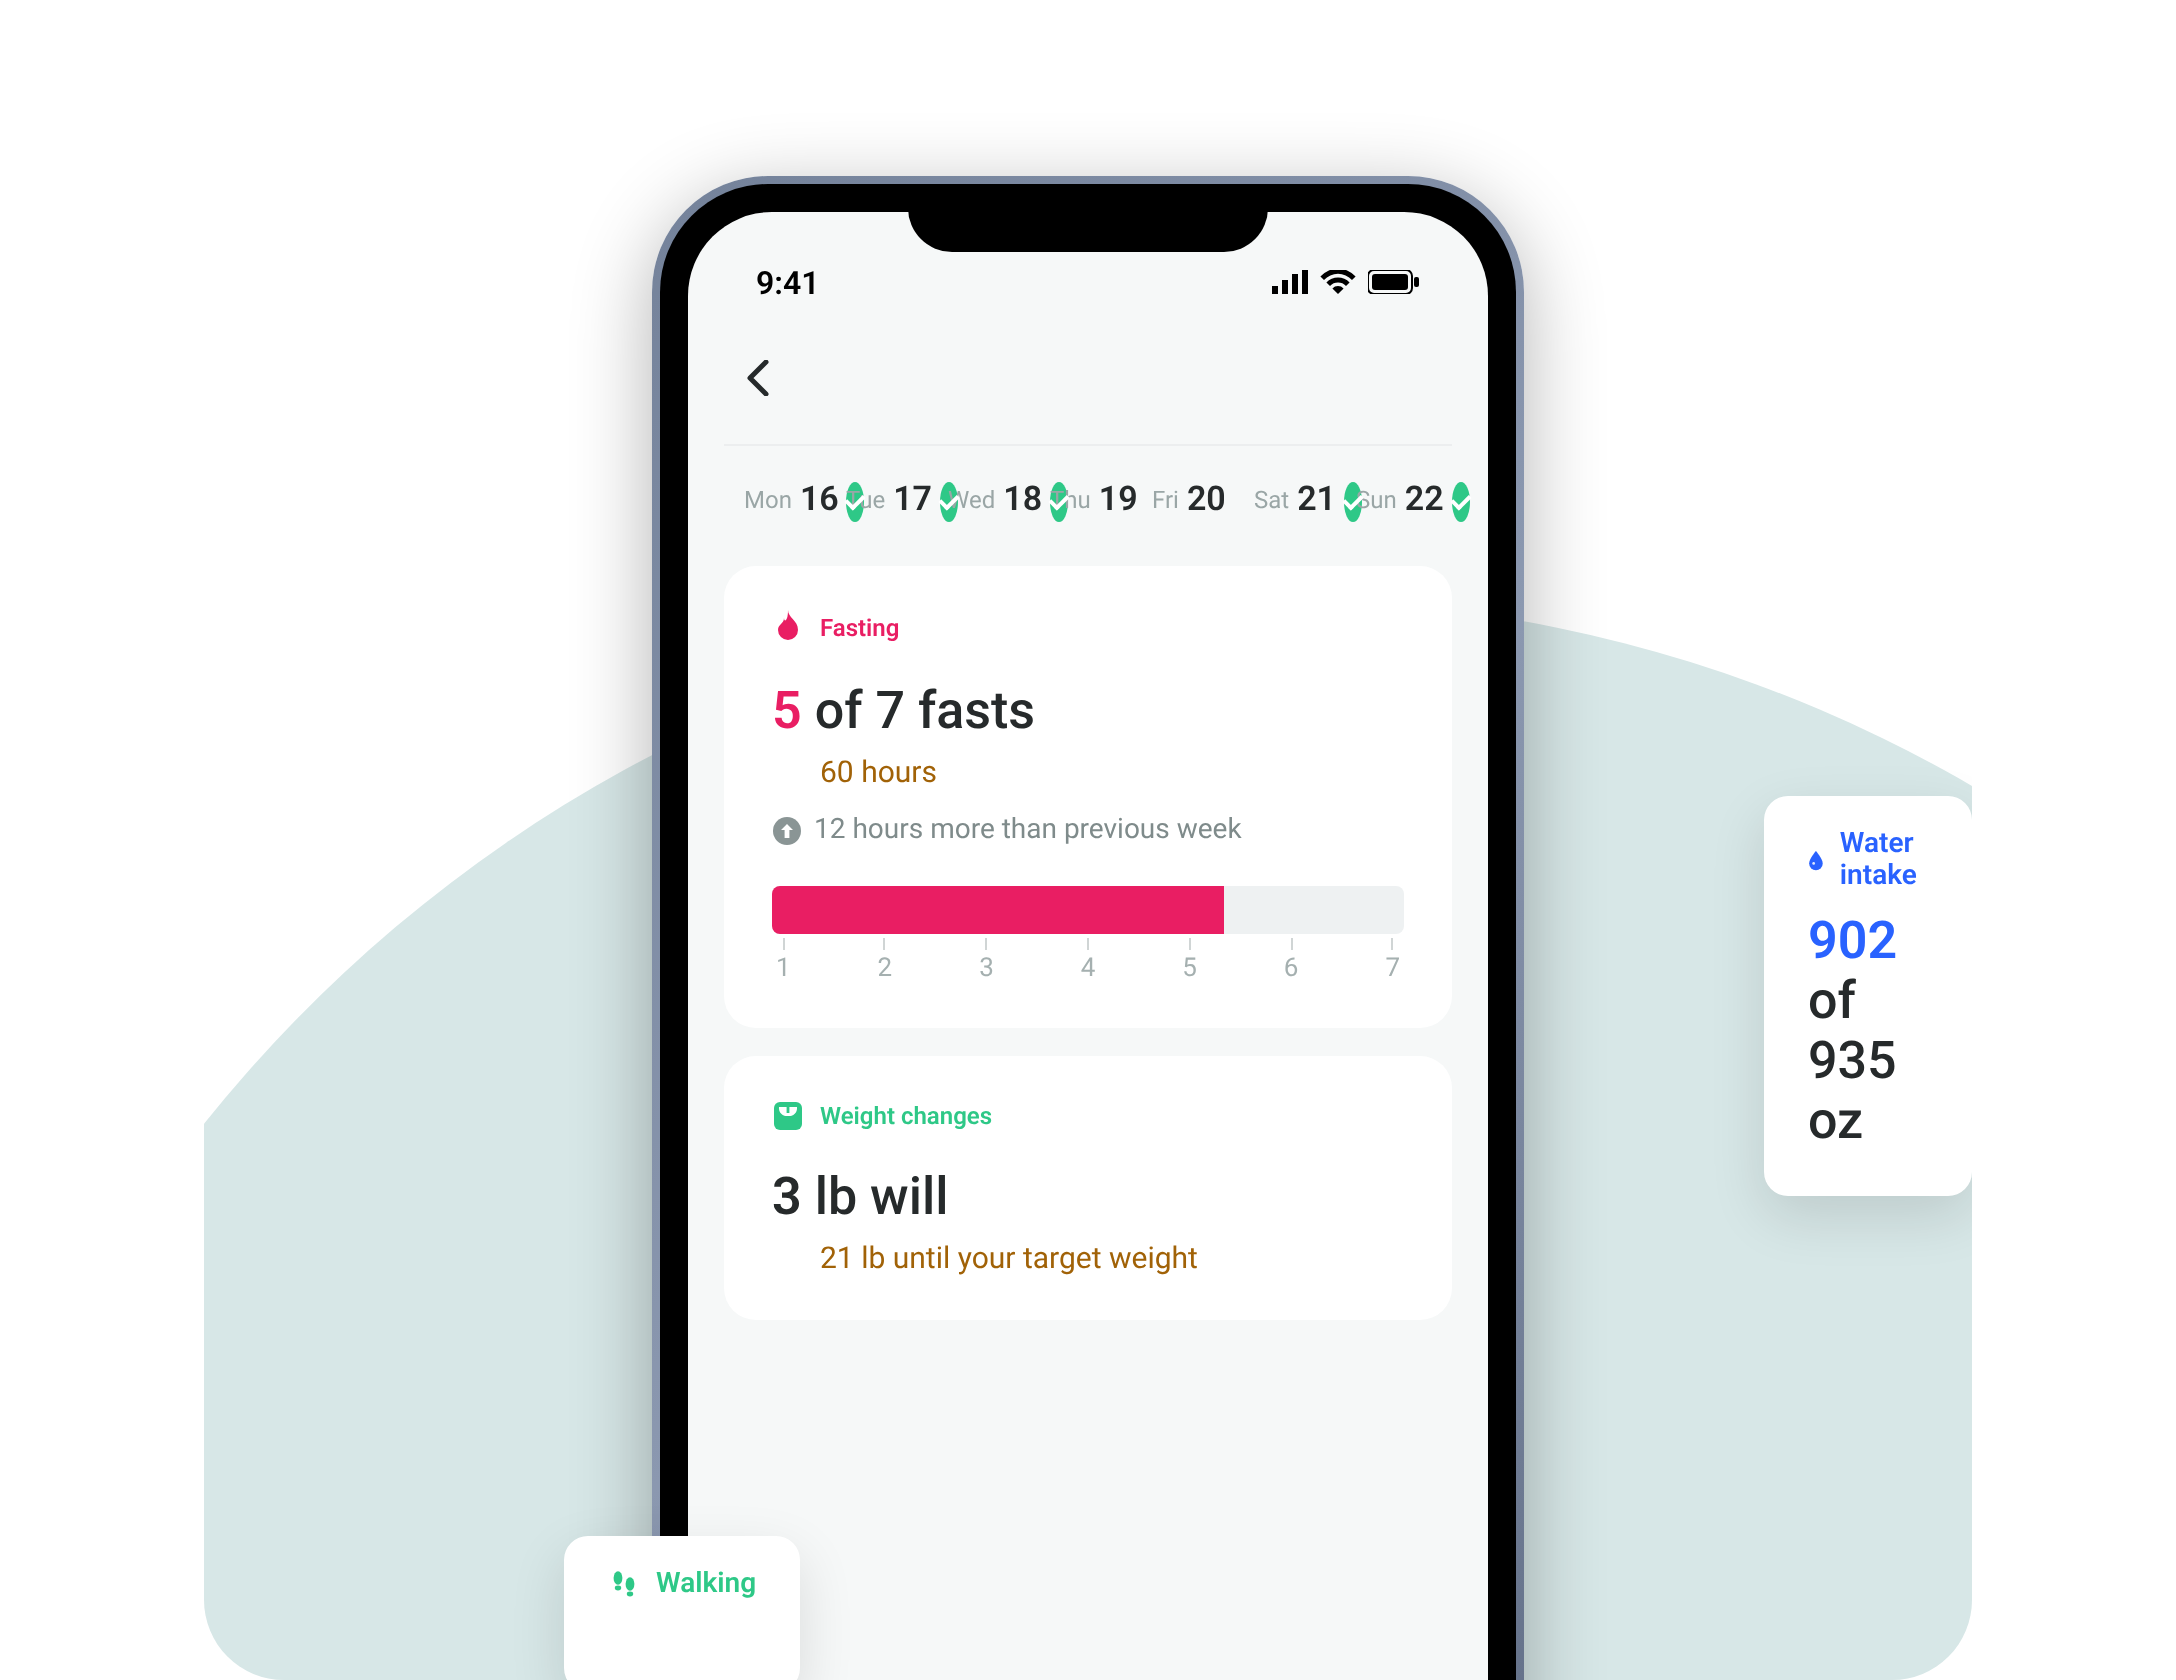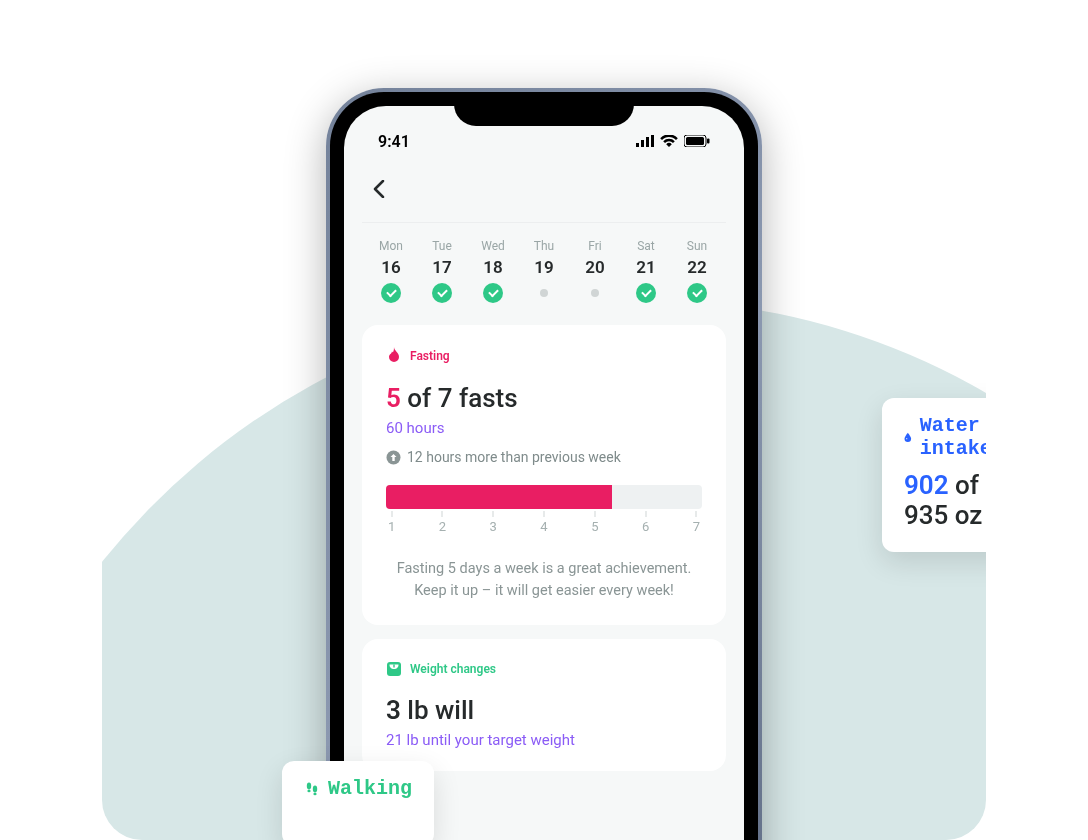--- a/index.html
+++ b/index.html
@@ -103,21 +103,21 @@
   }
 
   .days {
     display:flex;
     justify-content: space-between;
     padding: 16px 10px 22px 10px;
   }
   .day-col {
     width: 38px;
     display:flex;
-    flex-direction:column;
+    flex-direction:row;
     align-items:center;
     gap:4px;
   }
   .day-label { font-size: 12px; color: #9aa6a6; }
   .day-num   { font-size: 17px; font-weight: 600; color: #262a2b; }
   .day-dot {
     width: 20px; height: 20px;
     border-radius: 50%;
     display:flex;align-items:center;justify-content:center;
     margin-top: 2px;
@@ -147,21 +147,21 @@
     font-size:12px;
     margin-bottom:18px;
   }
   .card-title.pink { color:#e91e63; }
   .card-title.green { color:#2ec887; }
 
   .headline { font-size:26px; font-weight:500; color:#262a2b; margin-bottom:6px; }
   .headline .accent-pink { color:#e91e63; font-weight:600; }
   .headline .accent-dark { color:#262a2b; font-weight:600; }
 
-  .sub { font-size:15px; color:#8b5cf6; }
+  .sub { font-size:15px; color:#a16207;margin-left:24px; }
   .delta {
     display:flex; align-items:center; gap:6px;
     margin-top:12px; font-size:14px; color:#7f8b8b;
   }
   .delta svg { flex:none; }
 
   .bar-wrap { margin-top:20px; }
   .bar-track {
     height:24px; width:100%;
     background:#eef1f2;
@@ -194,21 +194,21 @@
   }
 
   
   .float-card {
     position:absolute;
     background:#fff;
     border-radius:12px;
     box-shadow:0 10px 28px rgba(0,0,0,.12);
     padding:16px 22px;
   }
-  .float-card .card-title { font-size:20px; margin-bottom:10px;font-family:Liberation Mono, monospace;}
+  .float-card .card-title { font-size:14px; margin-bottom:10px;}
   .float-card .headline { font-size:26px; }
   .float-blue .accent { color:#2962ff; font-weight:600; }
   .float-blue .card-title { color:#2962ff; }
   .float-green .card-title { color:#2ec887; }
 
   .water-card { top:398px; left:780px; }
   .walking-card { bottom:-6px; left:180px; padding:16px 22px 36px 22px; }
 </style>
 </head>
 <body>
@@ -312,24 +312,20 @@
               </div>
               <div class="bar-scale" id="fasting-scale">
                   <span>1</span>
                   <span>2</span>
                   <span>3</span>
                   <span>4</span>
                   <span>5</span>
                   <span>6</span>
                   <span>7</span>
                 </div>
-            </div>
-            <div class="motiv">
-              <div>Fasting 5 days a week is a great achievement.</div>
-              <div>Keep it up – it will get easier every week!</div>
             </div>
           </div>
 
           <div class="card">
             <div class="card-title green">
               <svg width="16" height="16" viewBox="0 0 16 16">
                   <rect x="1" y="1" width="14" height="14" rx="3" fill="#2ec887"></rect>
                   <path d="M3.5 3.5 H12.5 A4 4 0 0 1 8 8 A4 4 0 0 1 3.5 3.5 Z" fill="#fff"></path>
                   <rect x="7.3" y="3.5" width="1.4" height="3" fill="#2ec887"></rect>
                 </svg>

